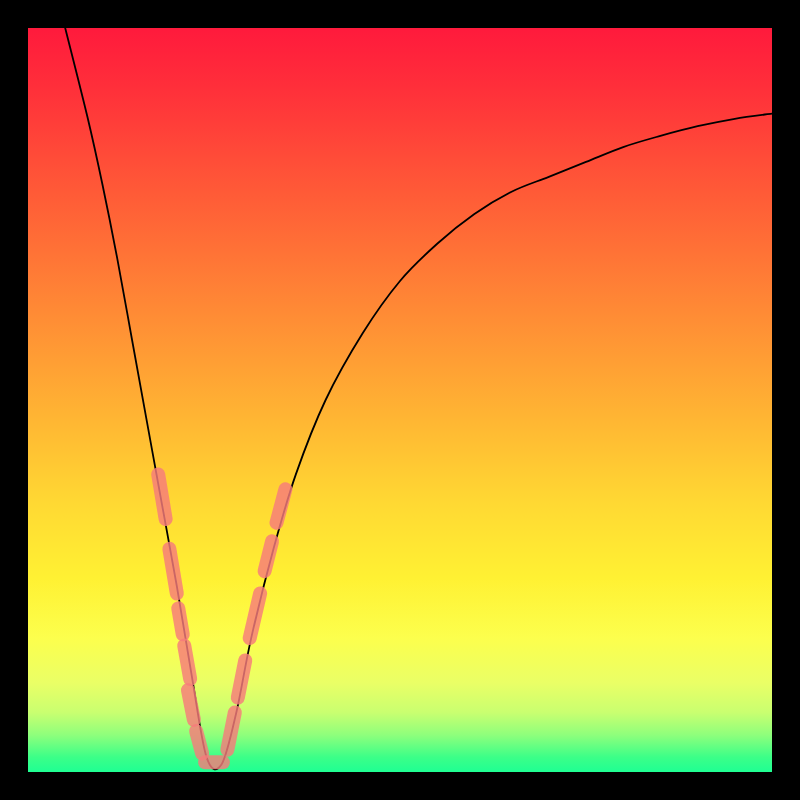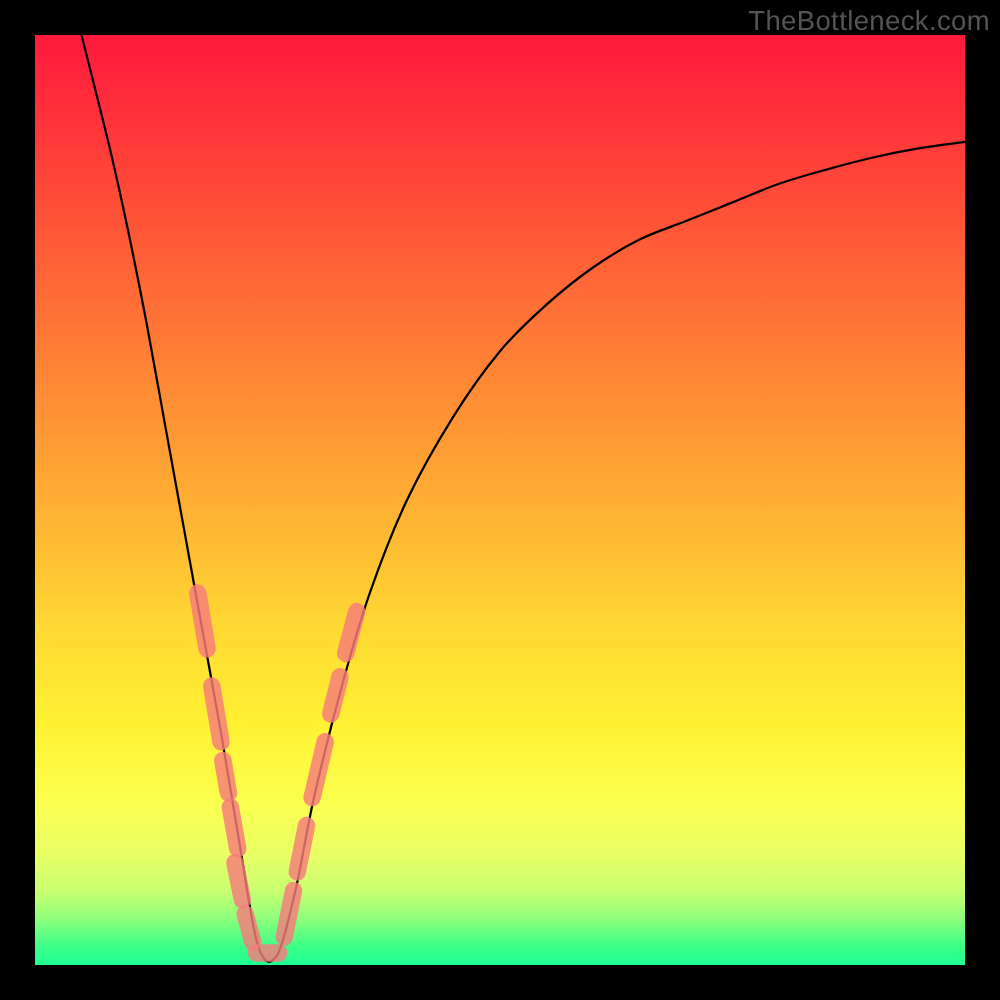--- a/index.html
+++ b/index.html
@@ -66,21 +66,20 @@
     fill: none;
     stroke-width: 14;
     stroke-linecap: round;
     opacity: 0.82;
   }
 </style>
 </head>
 <body>
 
 <div class="frame">
-  <div class="watermark">TheBottleneck.com</div>
   <div class="plot-area">
     <svg class="chart" viewBox="0 0 744 744" preserveAspectRatio="none">
       <path id="curve-path" class="curve" d="M 37.20 0.00 C 40.92 14.88, 53.32 63.24, 59.52 89.28 C 65.72 115.32, 69.44 132.68, 74.40 156.24 C 79.36 179.80, 84.32 204.60, 89.28 230.64 C 94.24 256.68, 99.20 285.20, 104.16 312.48 C 109.12 339.76, 114.08 367.04, 119.04 394.32 C 124.00 421.60, 128.96 448.88, 133.92 476.16 C 138.88 503.44, 143.84 529.48, 148.80 558.00 C 153.76 586.52, 158.72 618.76, 163.68 647.28 C 168.64 675.80, 173.60 714.24, 178.56 729.12 C 183.52 744.00, 188.48 744.00, 193.44 736.56 C 198.40 729.12, 203.36 705.56, 208.32 684.48 C 213.28 663.40, 217.00 637.36, 223.20 610.08 C 229.40 582.80, 238.08 548.08, 245.52 520.80 C 252.96 493.52, 259.16 471.20, 267.84 446.40 C 276.52 421.60, 286.44 395.56, 297.60 372.00 C 308.76 348.44, 322.40 324.88, 334.80 305.04 C 347.20 285.20, 359.60 267.84, 372.00 252.96 C 384.40 238.08, 396.80 226.92, 409.20 215.76 C 421.60 204.60, 434.00 194.68, 446.40 186.00 C 458.80 177.32, 471.20 169.88, 483.60 163.68 C 496.00 157.48, 508.40 153.76, 520.80 148.80 C 533.20 143.84, 545.60 138.88, 558.00 133.92 C 570.40 128.96, 582.80 123.38, 595.20 119.04 C 607.60 114.70, 620.00 111.35, 632.40 107.88 C 644.80 104.41, 657.20 101.06, 669.60 98.21 C 682.00 95.36, 694.40 92.88, 706.80 90.77 C 719.20 88.66, 737.80 86.43, 744.00 85.56"></path>
       <g id="markers">
           <line x1="130.20" y1="446.40" x2="137.64" y2="491.04" class="seg" stroke="#f77b7b"></line>
           <line x1="141.36" y1="520.80" x2="148.80" y2="565.44" class="seg" stroke="#f77b7b"></line>
           <line x1="150.29" y1="580.32" x2="154.75" y2="606.36" class="seg" stroke="#f77b7b"></line>
           <line x1="156.24" y1="617.52" x2="162.19" y2="651.00" class="seg" stroke="#f77b7b"></line>
           <line x1="159.96" y1="662.16" x2="165.91" y2="691.92" class="seg" stroke="#f77b7b"></line>
           <line x1="168.14" y1="703.08" x2="174.10" y2="725.40" class="seg" stroke="#f77b7b"></line>

